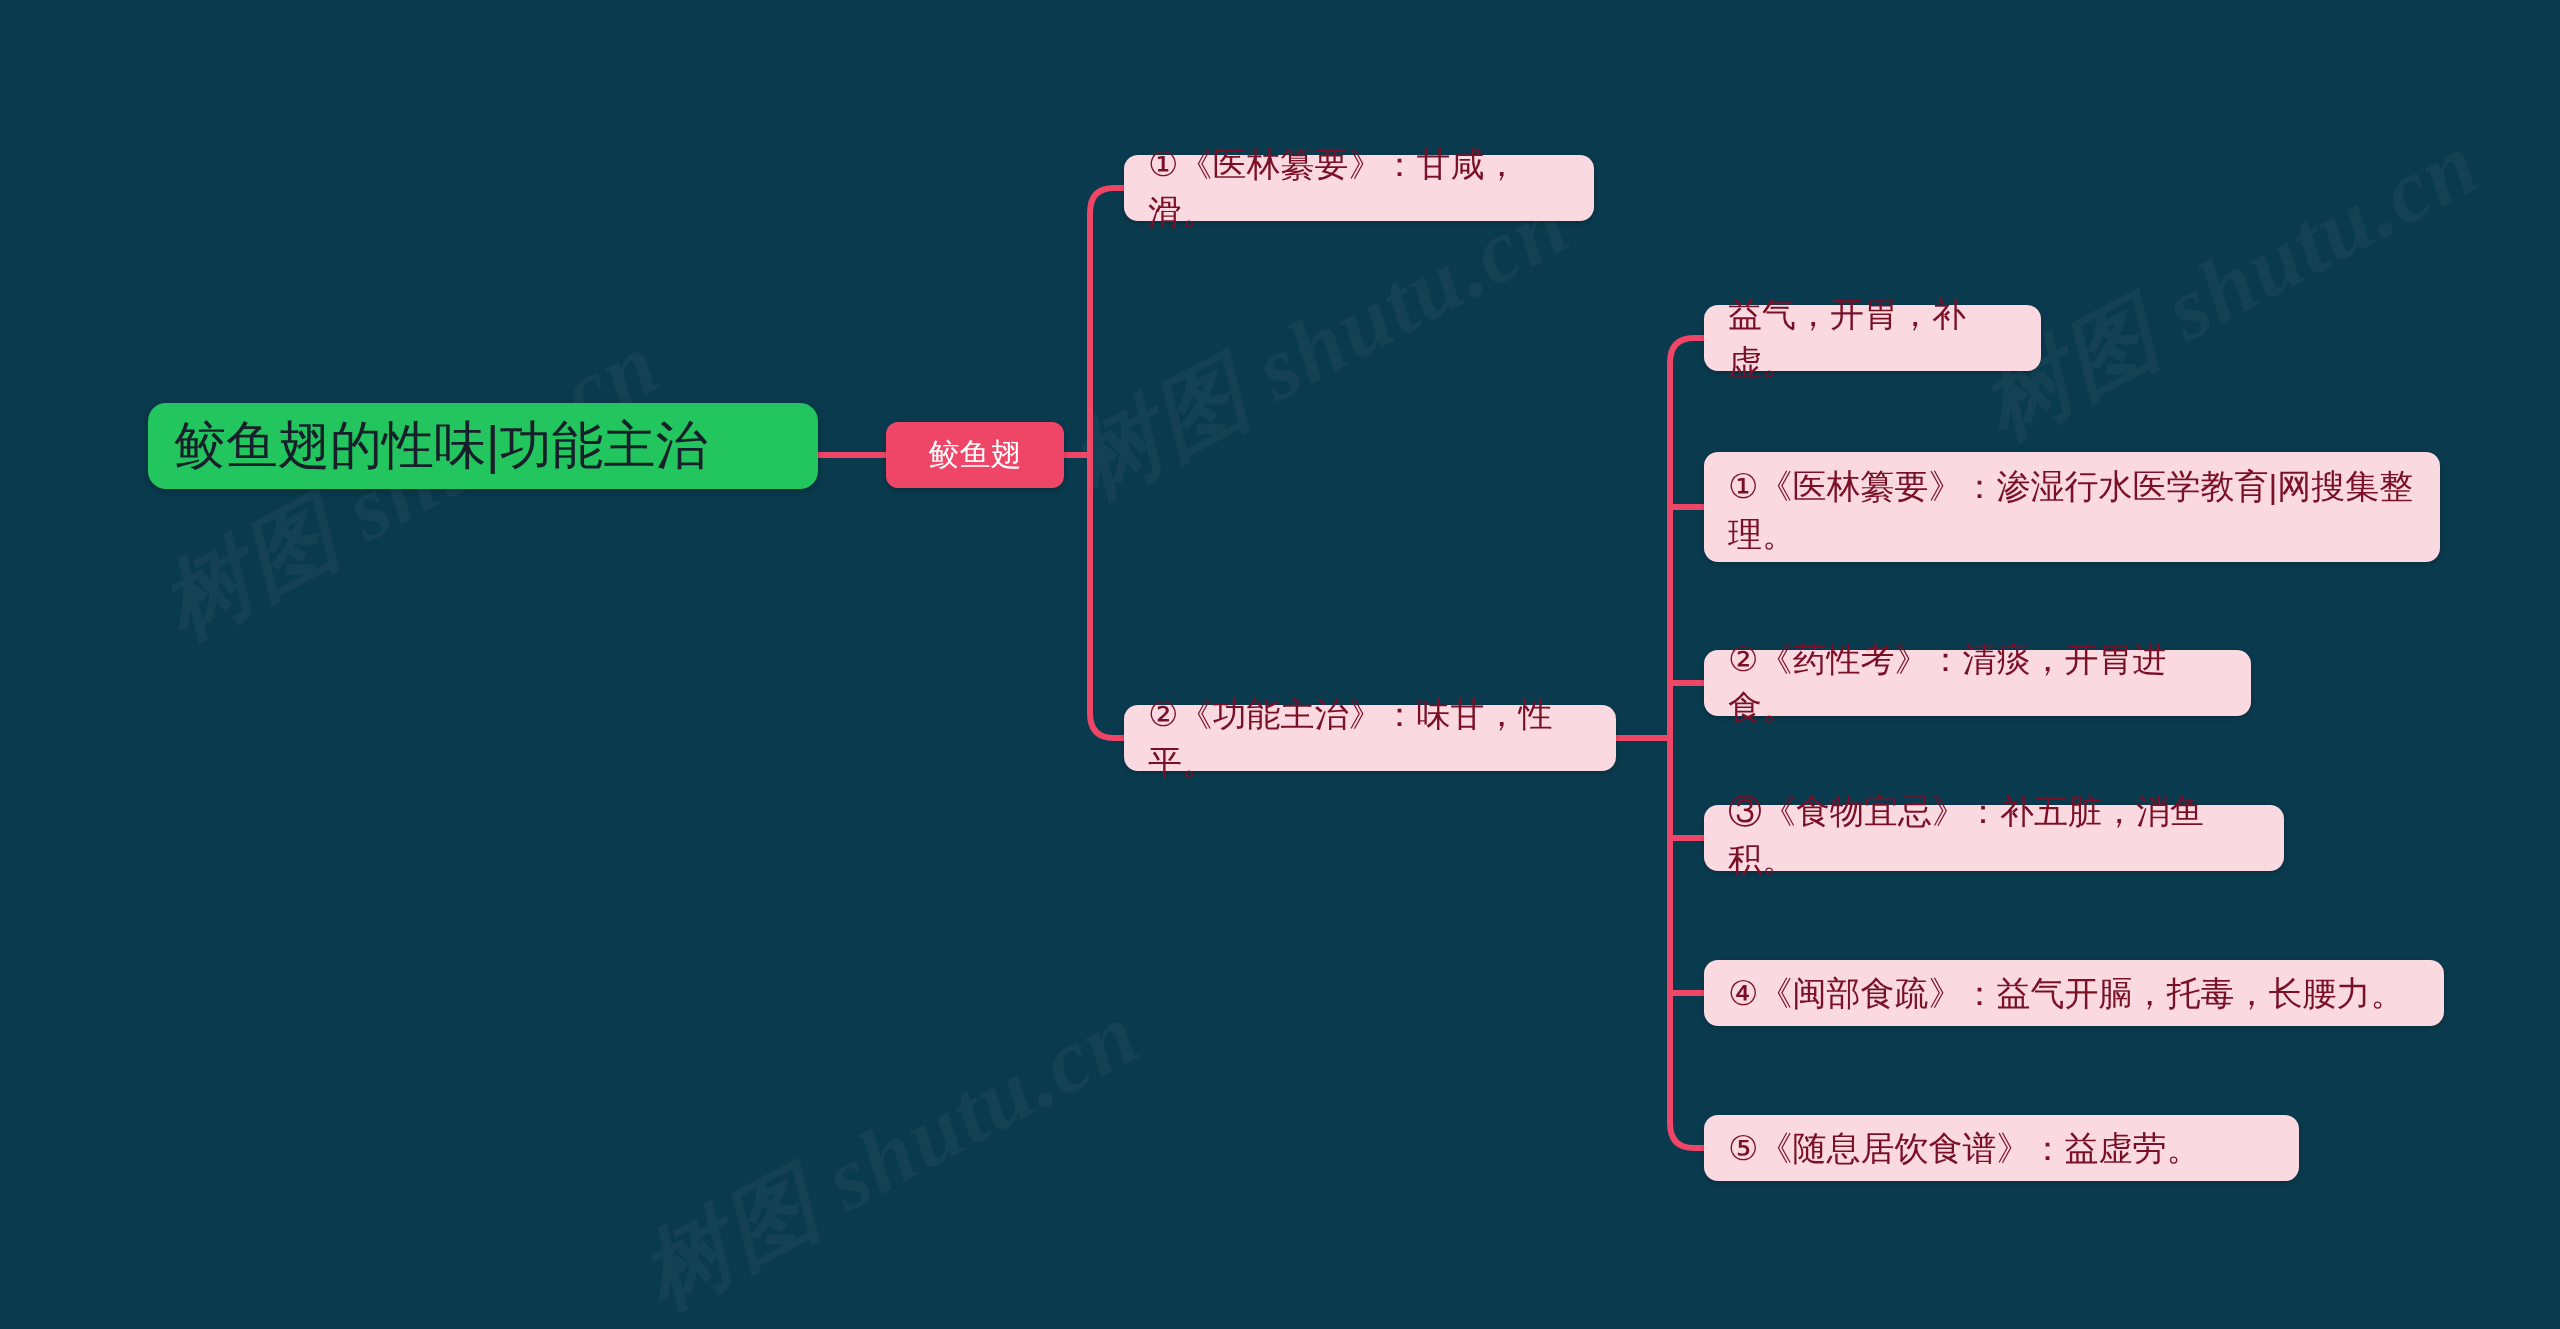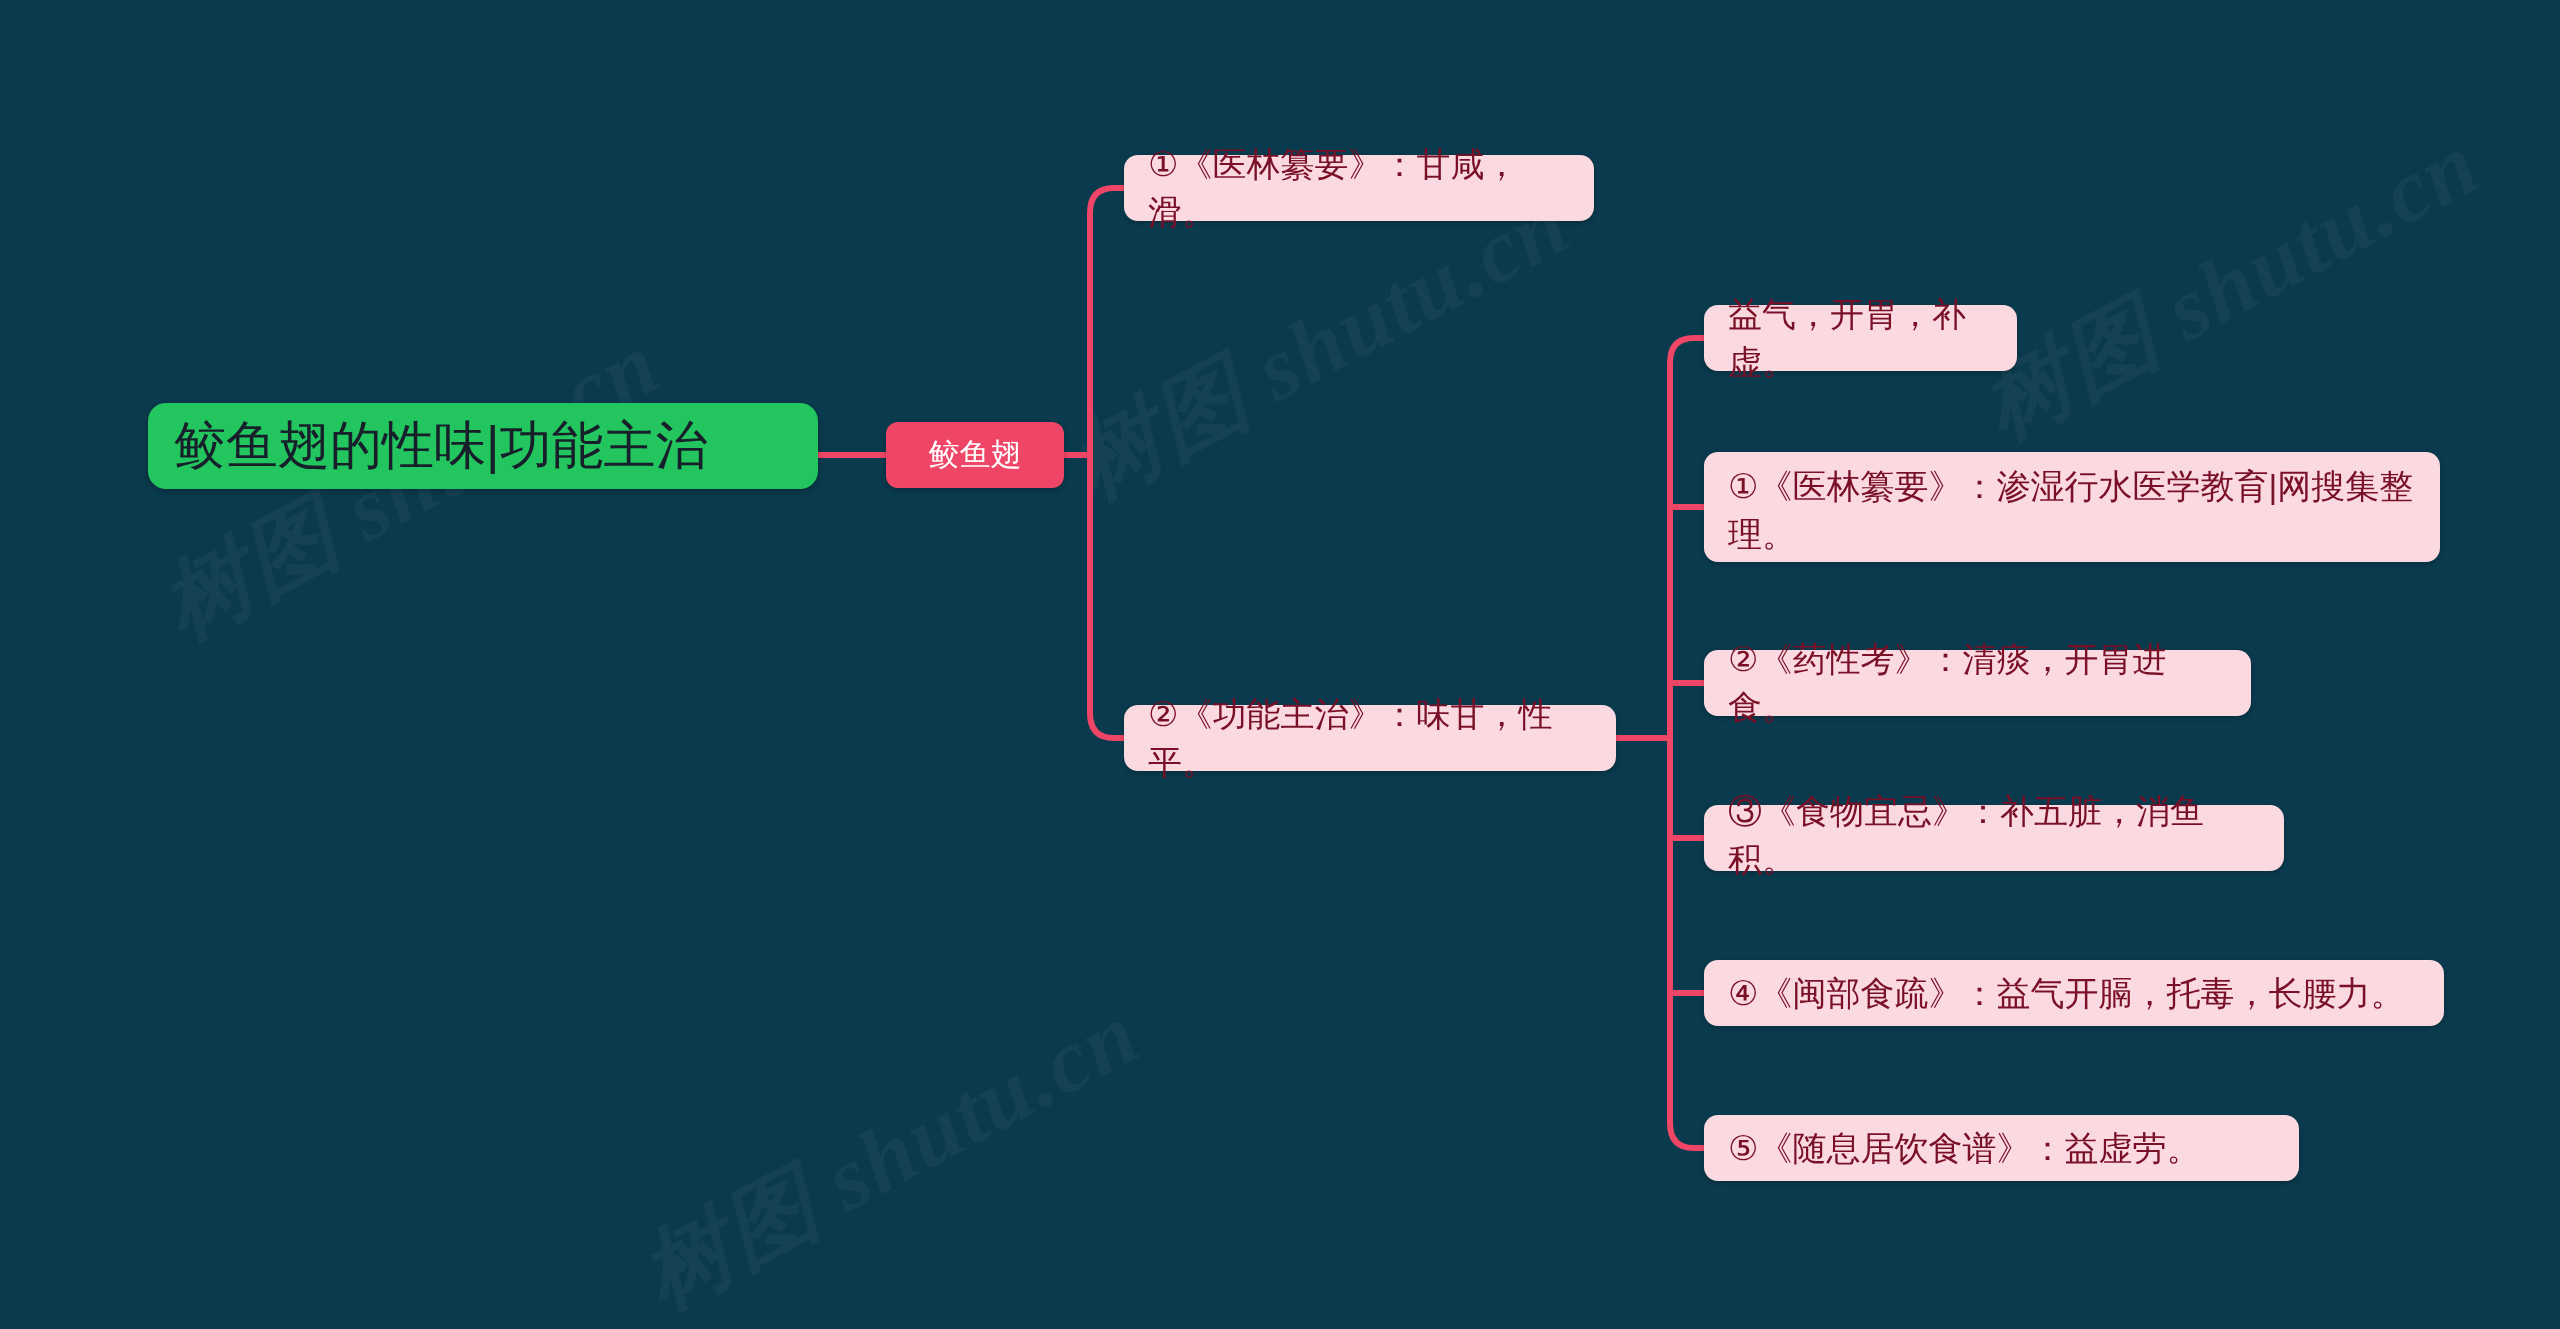--- a/index.html
+++ b/index.html
@@ -109,21 +109,21 @@
     color: #7a1028;
     font-size: 34px;
     line-height: 1.42;
   }
 
   
   #node-b1 { left: 1124px; top: 155px;  width: 470px; height: 66px; }
   #node-b2 { left: 1124px; top: 705px;  width: 492px; height: 66px; }
 
   
-  #node-c1 { left: 1704px; top: 305px;  width: 313px; height: 66px; }
+  #node-c1 { left: 1704px; top: 305px;  width: 337px; height: 66px; }
   #node-c2 { left: 1704px; top: 452px;  width: 736px; height: 110px; padding-top: 6px; }
   #node-c3 { left: 1704px; top: 650px;  width: 547px; height: 66px; justify-content: center; }
   #node-c4 { left: 1704px; top: 805px;  width: 580px; height: 66px; font-family: Liberation Mono, monospace; }
   #node-c5 { left: 1704px; top: 960px;  width: 740px; height: 66px; }
   #node-c6 { left: 1704px; top: 1115px; width: 595px; height: 66px; }
 </style>
 </head>
 <body>
 
 <div id="canvas">

